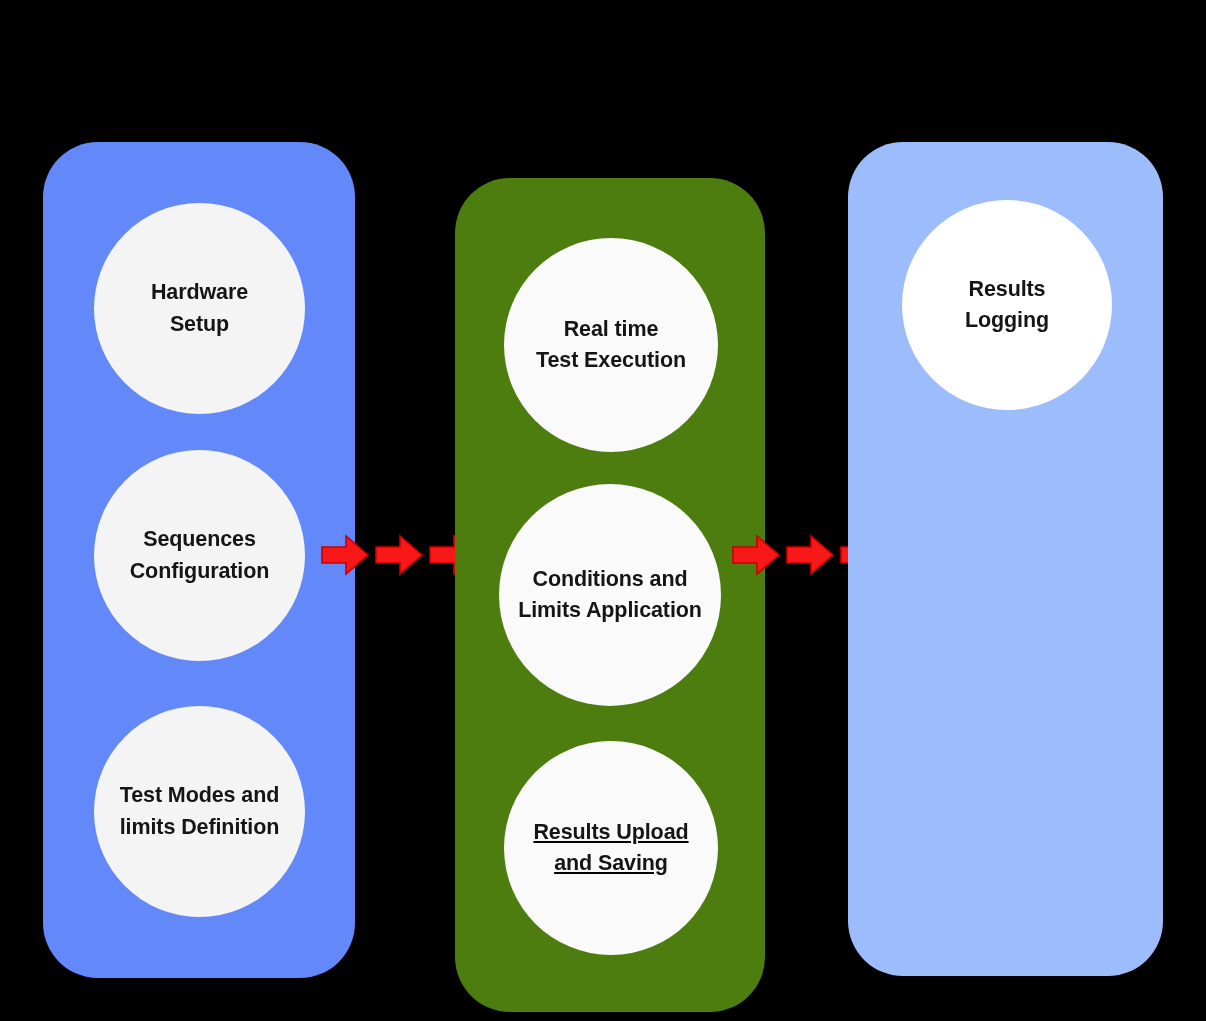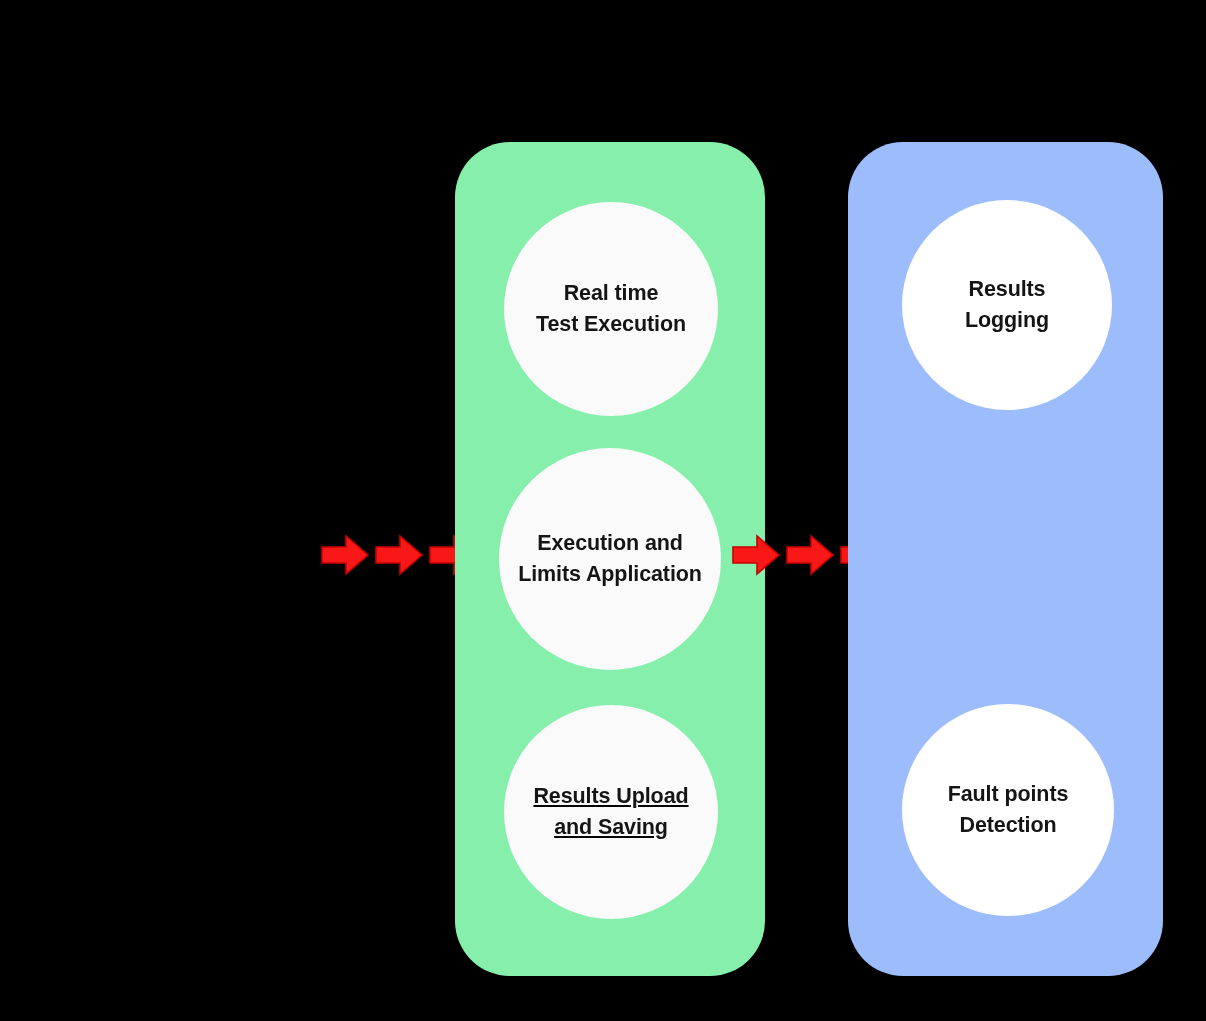--- a/index.html
+++ b/index.html
@@ -77,40 +77,54 @@
   .arrow {
     display: block;
   }
   .arrow + .arrow { margin-left: 4px; }
 </style>
 </head>
 <body>
 
 <div id="canvas">
 
+  <div class="panel panel-1" style="background: rgb(98, 136, 250);">
+    <div class="node n-r1">
+      <span class="node-label">Hardware
+Setup</span>
+    </div>
+    <div class="node n-r2">
+      <span class="node-label">Sequences
+Configuration</span>
+    </div>
+    <div class="node n-r3">
+      <span class="node-label">Test Modes and
+limits Definition</span>
+    </div>
+  </div>
 
   <div class="arrow-group arrow-group-1">
     <svg class="arrow" width="50" height="44" viewBox="0 0 50 44">
       <path d="M2 14 H26 V3 L48 22 L26 41 V30 H2 Z" fill="#F81818" stroke="#C80000" stroke-width="1.6" stroke-linejoin="miter"></path>
     </svg>
     <svg class="arrow" width="50" height="44" viewBox="0 0 50 44">
       <path d="M2 14 H26 V3 L48 22 L26 41 V30 H2 Z" fill="#F81818" stroke="#C80000" stroke-width="1.6" stroke-linejoin="miter"></path>
     </svg>
     <svg class="arrow" width="50" height="44" viewBox="0 0 50 44">
       <path d="M2 14 H26 V3 L48 22 L26 41 V30 H2 Z" fill="#F81818" stroke="#C80000" stroke-width="1.6" stroke-linejoin="miter"></path>
     </svg>
   </div>
 
-  <div class="panel panel-2" style="background: #86efac;">
+  <div class="panel panel-2" style="background: #4d7c0f; margin-top: 36px;">
     <div class="node n-r1">
       <span class="node-label">Real time
 Test Execution</span>
     </div>
     <div class="node n-r2">
-      <span class="node-label">Execution and
+      <span class="node-label">Conditions and
 Limits Application</span>
     </div>
     <div class="node n-r3">
       <span class="node-label">Results Upload
 and Saving</span>
     </div>
   </div>
 
   <div class="arrow-group arrow-group-2">
     <svg class="arrow" width="50" height="44" viewBox="0 0 50 44">
@@ -122,19 +136,15 @@
     <svg class="arrow" width="50" height="44" viewBox="0 0 50 44">
       <path d="M2 14 H26 V3 L48 22 L26 41 V30 H2 Z" fill="#F81818" stroke="#C80000" stroke-width="1.6" stroke-linejoin="miter"></path>
     </svg>
   </div>
 
   <div class="panel panel-3" style="background: rgb(156, 188, 252);">
     <div class="node n-r1">
       <span class="node-label">Results
 Logging</span>
     </div>
-    <div class="node n-r3">
-      <span class="node-label">Fault points
-Detection</span>
-    </div>
   </div>
 
 </div>
 
 </body></html>

